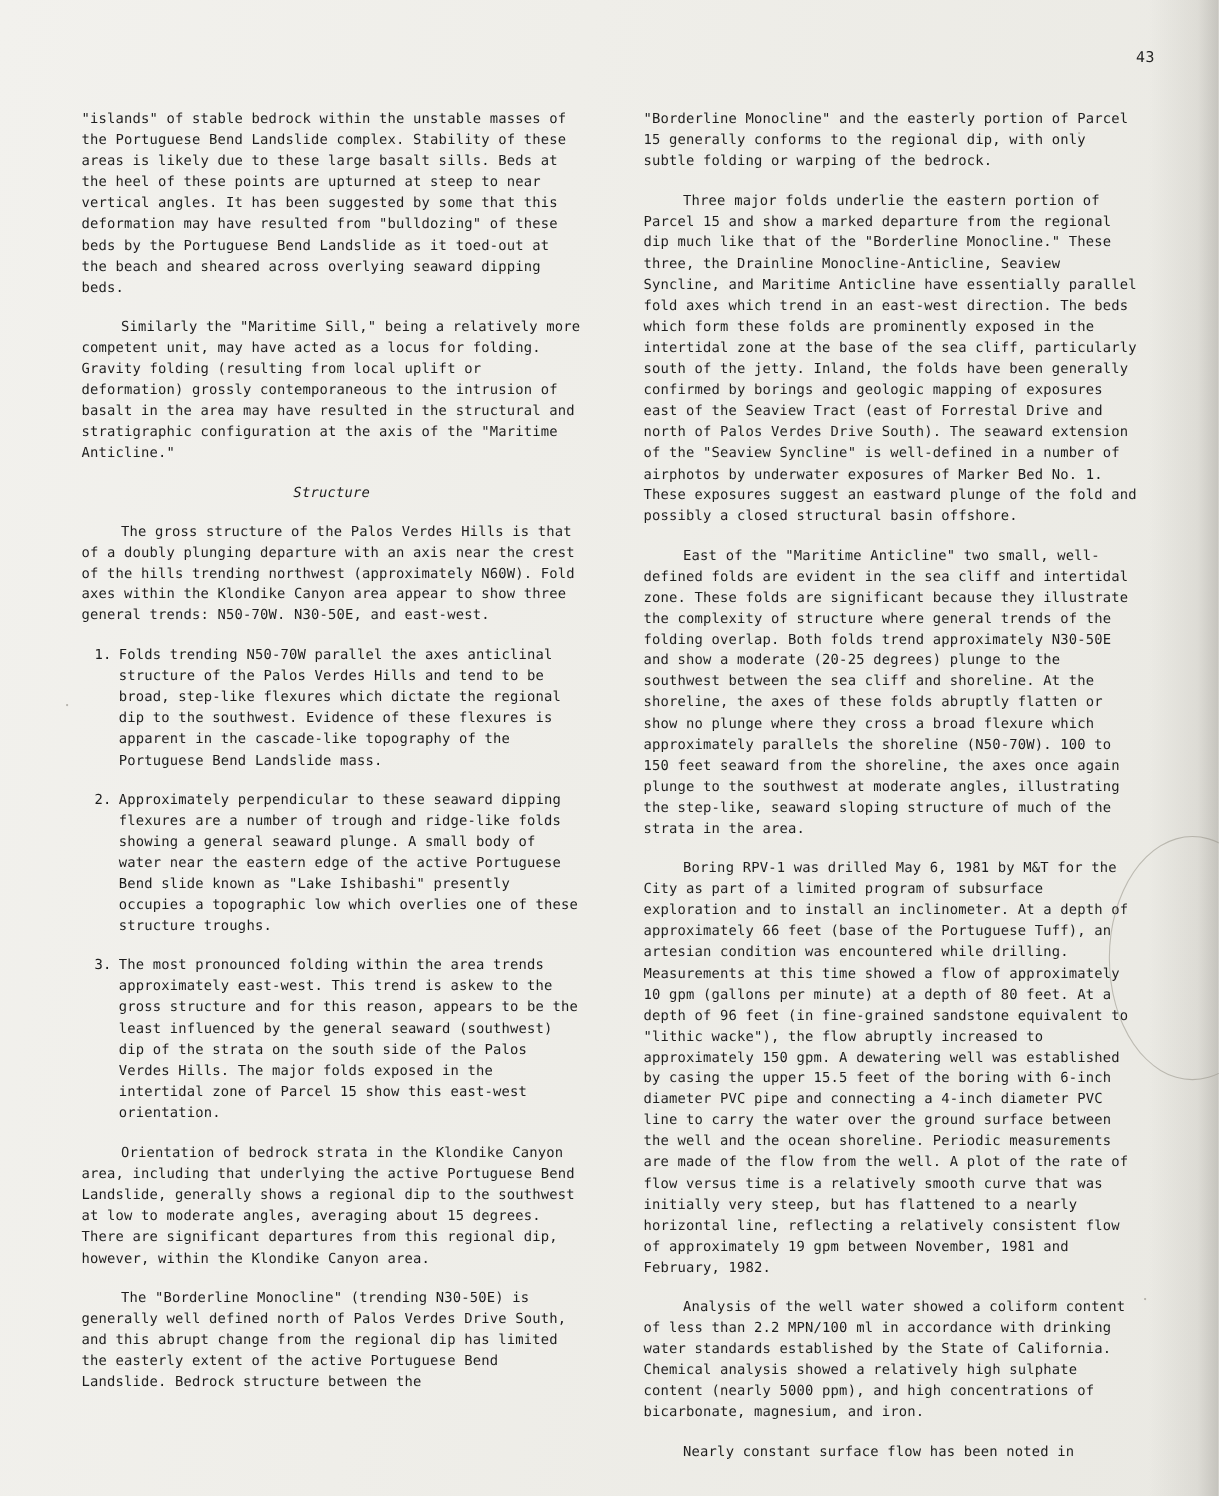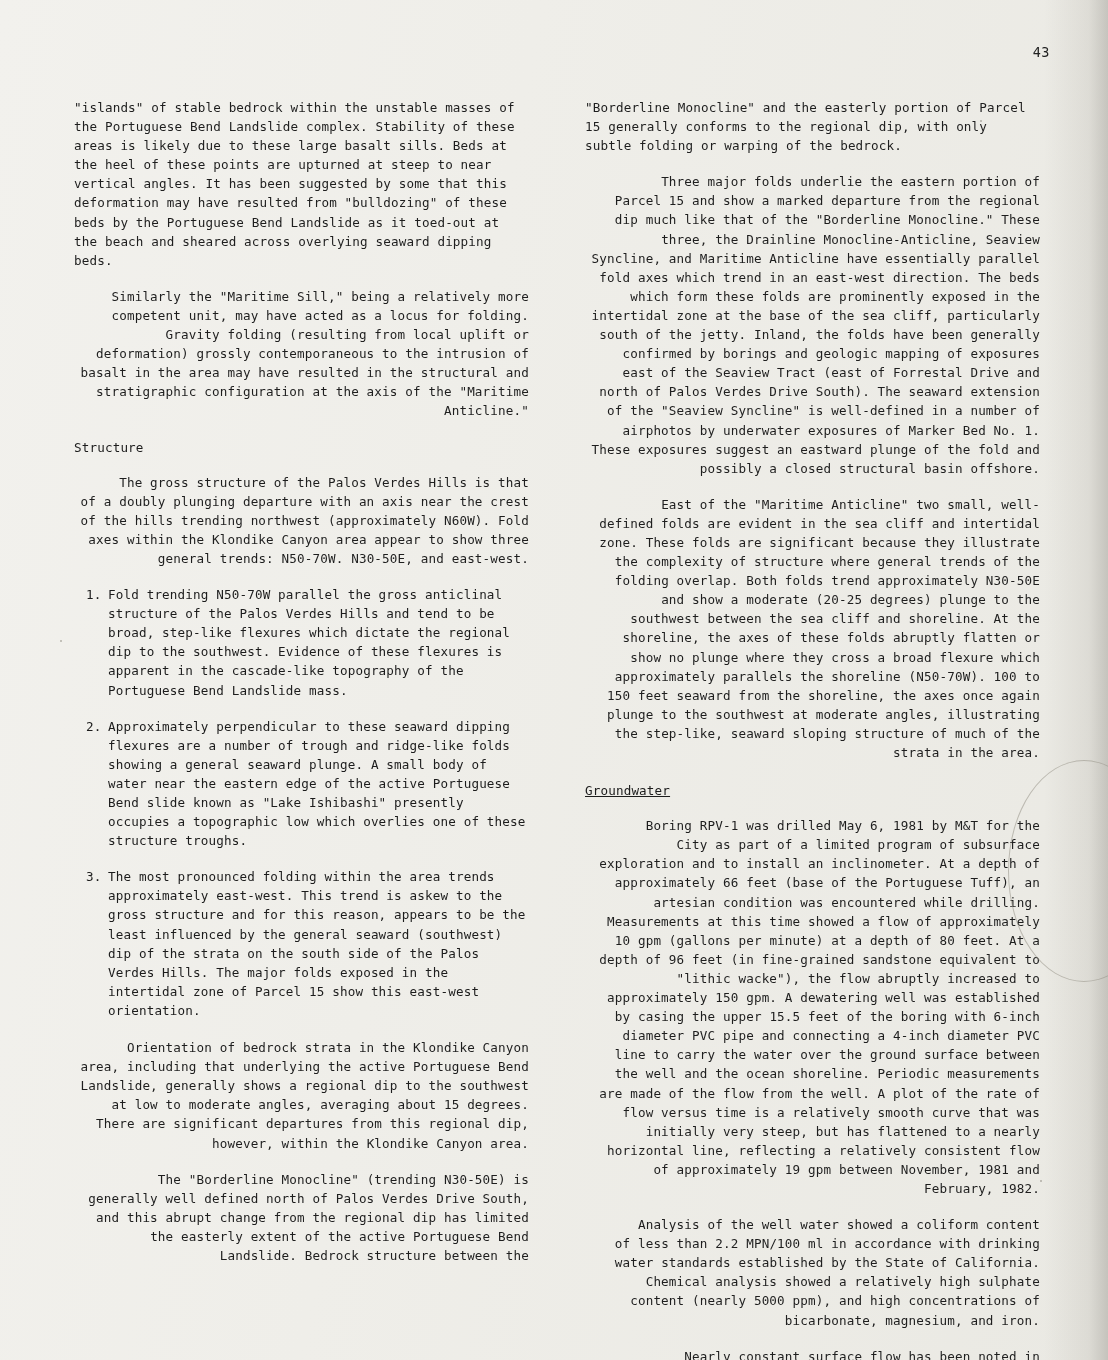--- a/index.html
+++ b/index.html
@@ -43,30 +43,31 @@
   p {
     margin: 0 0 18px 0;
     font-size: 12.6px;
     line-height: 19.1px;
     letter-spacing: 0.15px;
     text-align: left;
     color: #1e1e1e;
   }
   p.indent {
     text-indent: 36px;
-    text-align: right;
   }
   p.tight {
     margin-bottom: 17px;
   }
   .heading-center {
     margin: 2px 0 16px 0;
+    text-align: center;
     font-size: 12.6px;
     line-height: 19.1px;
     letter-spacing: 0.15px;
+    font-style: italic;
   }
   .heading-underline {
     margin: 2px 0 16px 0;
     text-indent: 0;
     font-size: 12.6px;
     line-height: 19.1px;
     letter-spacing: 0.15px;
     text-decoration: underline;
     display: inline-block;
   }
@@ -132,44 +133,41 @@
       <p class="tight">"islands" of stable bedrock within the unstable masses of the Portuguese Bend Landslide complex. Stability of these areas is likely due to these large basalt sills.  Beds at the heel of these points are upturned at steep to near vertical angles.  It has been suggested by some that this deformation may have resulted from "bulldozing" of these beds by the Portuguese Bend Landslide as it toed-out at the beach and sheared across overlying seaward dipping beds.</p>
       <p class="indent tight">Similarly the "Maritime Sill," being a relatively more competent unit, may have acted as a locus for folding.  Gravity folding (resulting from local uplift or deformation) grossly contemporaneous to the intrusion of basalt in the area may have resulted in the structural and stratigraphic configuration at the axis of the "Maritime Anticline."</p>
 
       <div class="heading-center">Structure</div>
 
       <p class="indent tight">The gross structure of the Palos Verdes Hills is that of a doubly plunging departure with an axis near the crest of the hills trending northwest (approximately N60W).  Fold axes within the Klondike Canyon area appear to show three general trends: N50-70W. N30-50E, and east-west.</p>
 
       <ul class="numlist">
         <li>
           <span class="num">1.</span>
-          <span class="txt">Fold trending N50-70W parallel the gross anticlinal structure of the Palos Verdes Hills and tend to be broad, step-like flexures which dictate the regional dip to the southwest.  Evidence of these flexures is apparent in the cascade-like topography of the Portuguese Bend Landslide mass.</span>
+          <span class="txt">Folds trending N50-70W parallel the axes anticlinal structure of the Palos Verdes Hills and tend to be broad, step-like flexures which dictate the regional dip to the southwest.  Evidence of these flexures is apparent in the cascade-like topography of the Portuguese Bend Landslide mass.</span>
         </li>
         <li>
           <span class="num">2.</span>
           <span class="txt">Approximately perpendicular to these seaward dipping flexures are a number of trough and ridge-like folds showing a general seaward plunge.  A small body of water near the eastern edge of the active Portuguese Bend slide known as "Lake Ishibashi" presently occupies a topographic low which overlies one of these structure troughs.</span>
         </li>
         <li>
           <span class="num">3.</span>
           <span class="txt">The most pronounced folding within the area trends approximately east-west.  This trend is askew to the gross structure and for this reason, appears to be the least influenced by the general seaward (southwest) dip of the strata on the south side of the Palos Verdes Hills.  The major folds exposed in the intertidal zone of Parcel 15 show this east-west orientation.</span>
         </li>
       </ul>
 
       <p class="indent tight">Orientation of bedrock strata in the Klondike Canyon area, including that underlying the active Portuguese Bend Landslide, generally shows a regional dip to the southwest at low to moderate angles, averaging about 15 degrees.  There are significant departures from this regional dip, however, within the Klondike Canyon area.</p>
       <p class="indent tight">The "Borderline Monocline" (trending N30-50E) is generally well defined north of Palos Verdes Drive South, and this abrupt change from the regional dip has limited the easterly extent of the active Portuguese Bend Landslide.  Bedrock structure between the</p>
     </div>
 
     <div class="col">
       <p class="tight">"Borderline Monocline" and the easterly portion of Parcel 15 generally conforms to the regional dip, with only subtle folding or warping of the bedrock.</p>
       <p class="indent tight">Three major folds underlie the eastern portion of Parcel 15 and show a marked departure from the regional dip much like that of the "Borderline Monocline."  These three, the Drainline Monocline-Anticline, Seaview Syncline, and Maritime Anticline have essentially parallel fold axes which trend in an east-west direction.  The beds which form these folds are prominently exposed in the intertidal zone at the base of the sea cliff, particularly south of the jetty.  Inland, the folds have been generally confirmed by borings and geologic mapping of exposures east of the Seaview Tract (east of Forrestal Drive and north of Palos Verdes Drive South).  The seaward extension of the "Seaview Syncline" is well-defined in a number of airphotos by underwater exposures of Marker Bed No. 1.  These exposures suggest an eastward plunge of the fold and possibly a closed structural basin offshore.</p>
       <p class="indent tight">East of the "Maritime Anticline" two small, well-defined folds are evident in the sea cliff and intertidal zone.  These folds are significant because they illustrate the complexity of structure where general trends of the folding overlap.  Both folds trend approximately N30-50E and show a moderate (20-25 degrees) plunge to the southwest between the sea cliff and shoreline.  At the shoreline, the axes of these folds abruptly flatten or show no plunge where they cross a broad flexure which approximately parallels the shoreline (N50-70W). 100 to 150 feet seaward from the shoreline, the axes once again plunge to the southwest at moderate angles, illustrating the step-like, seaward sloping structure of much of the strata in the area.</p>
 
-      <div>
-        <span class="heading-underline">Groundwater</span>
-      </div>
 
       <p class="indent tight">Boring RPV-1 was drilled May 6, 1981 by M&amp;T for the City as part of a limited program of subsurface exploration and to install an inclinometer.  At a depth of approximately 66 feet (base of the Portuguese Tuff), an artesian condition was encountered while drilling.  Measurements at this time showed a flow of approximately 10 gpm (gallons per minute) at a depth of 80 feet.  At a depth of 96 feet (in fine-grained sandstone equivalent to "lithic wacke"), the flow abruptly increased to approximately 150 gpm.  A dewatering well was established by casing the upper 15.5 feet of the boring with 6-inch diameter PVC pipe and connecting a 4-inch diameter PVC line to carry the water over the ground surface between the well and the ocean shoreline.  Periodic measurements are made of the flow from the well.  A plot of the rate of flow versus time is a relatively smooth curve that was initially very steep, but has flattened to a nearly horizontal line, reflecting a relatively consistent flow of approximately 19 gpm between November, 1981 and February, 1982.</p>
       <p class="indent tight">Analysis of the well water showed a coliform content of less than 2.2 MPN/100 ml in accordance with drinking water standards established by the State of California.  Chemical analysis showed a relatively high sulphate content (nearly 5000 ppm), and high concentrations of bicarbonate, magnesium, and iron.</p>
       <p class="indent tight">Nearly constant surface flow has been noted in</p>
     </div>
 
   </div>
 
   <div class="edge-shadow"></div>
   <div class="curl"></div>

